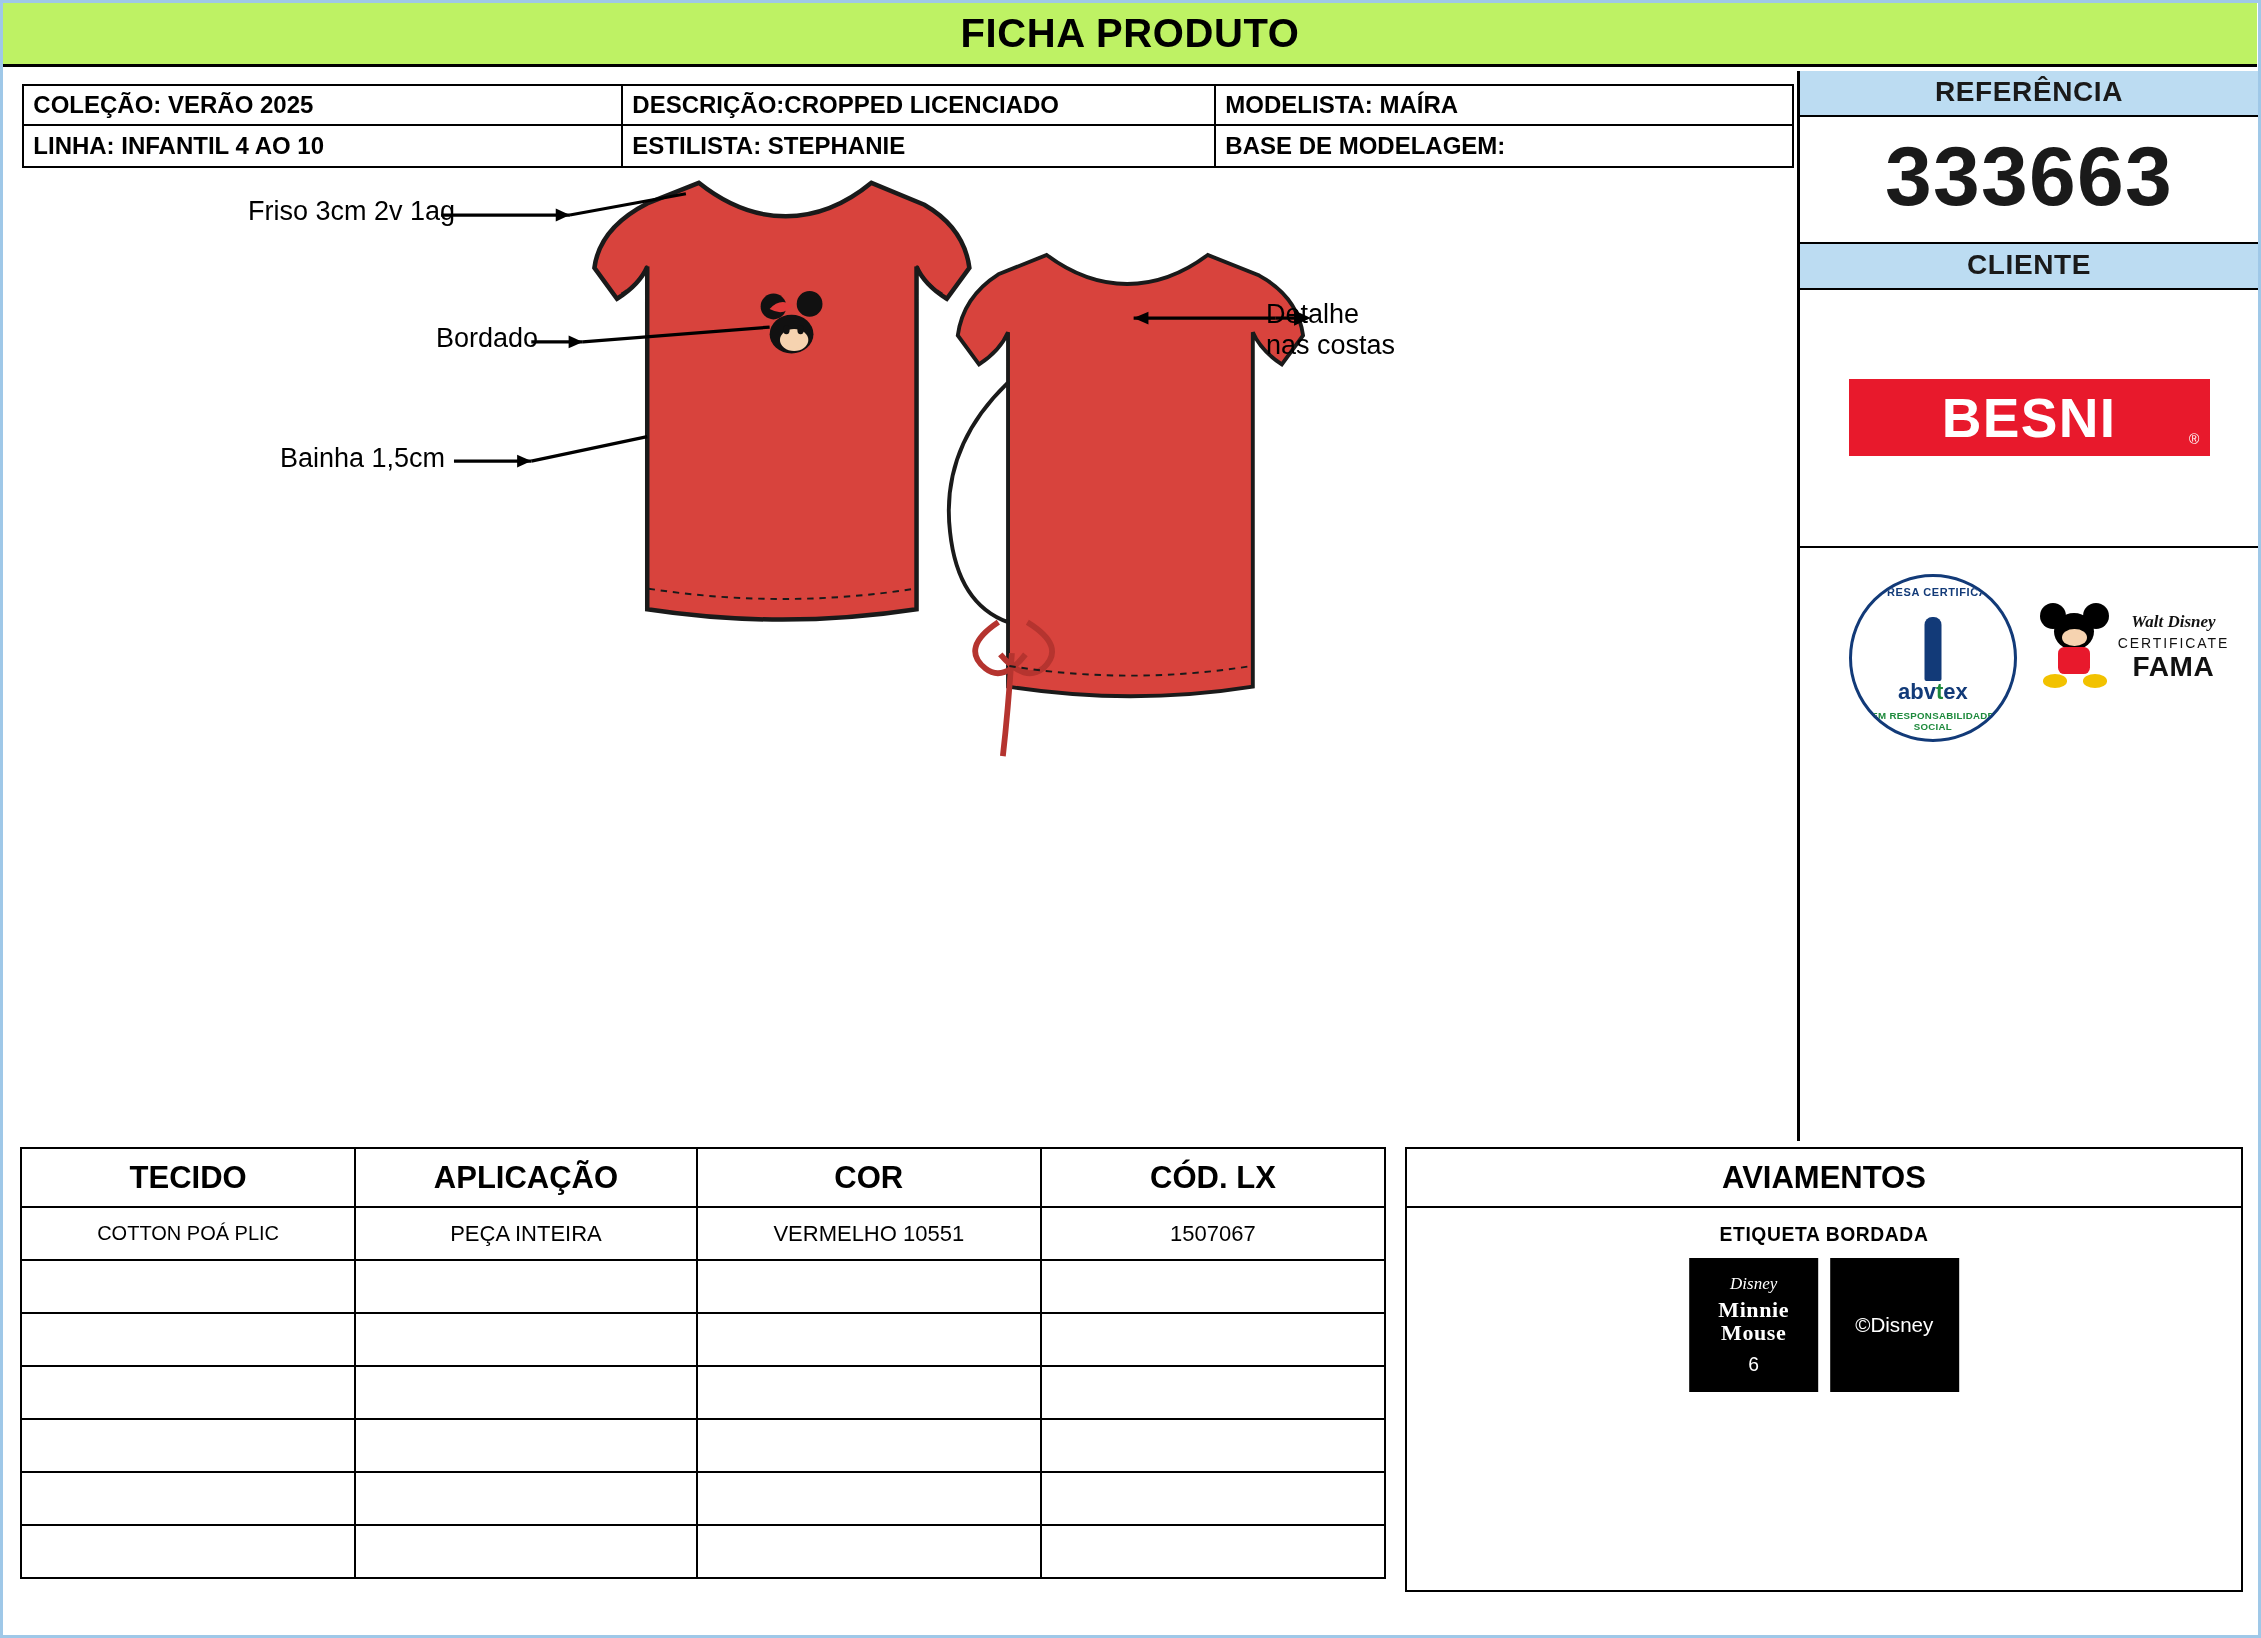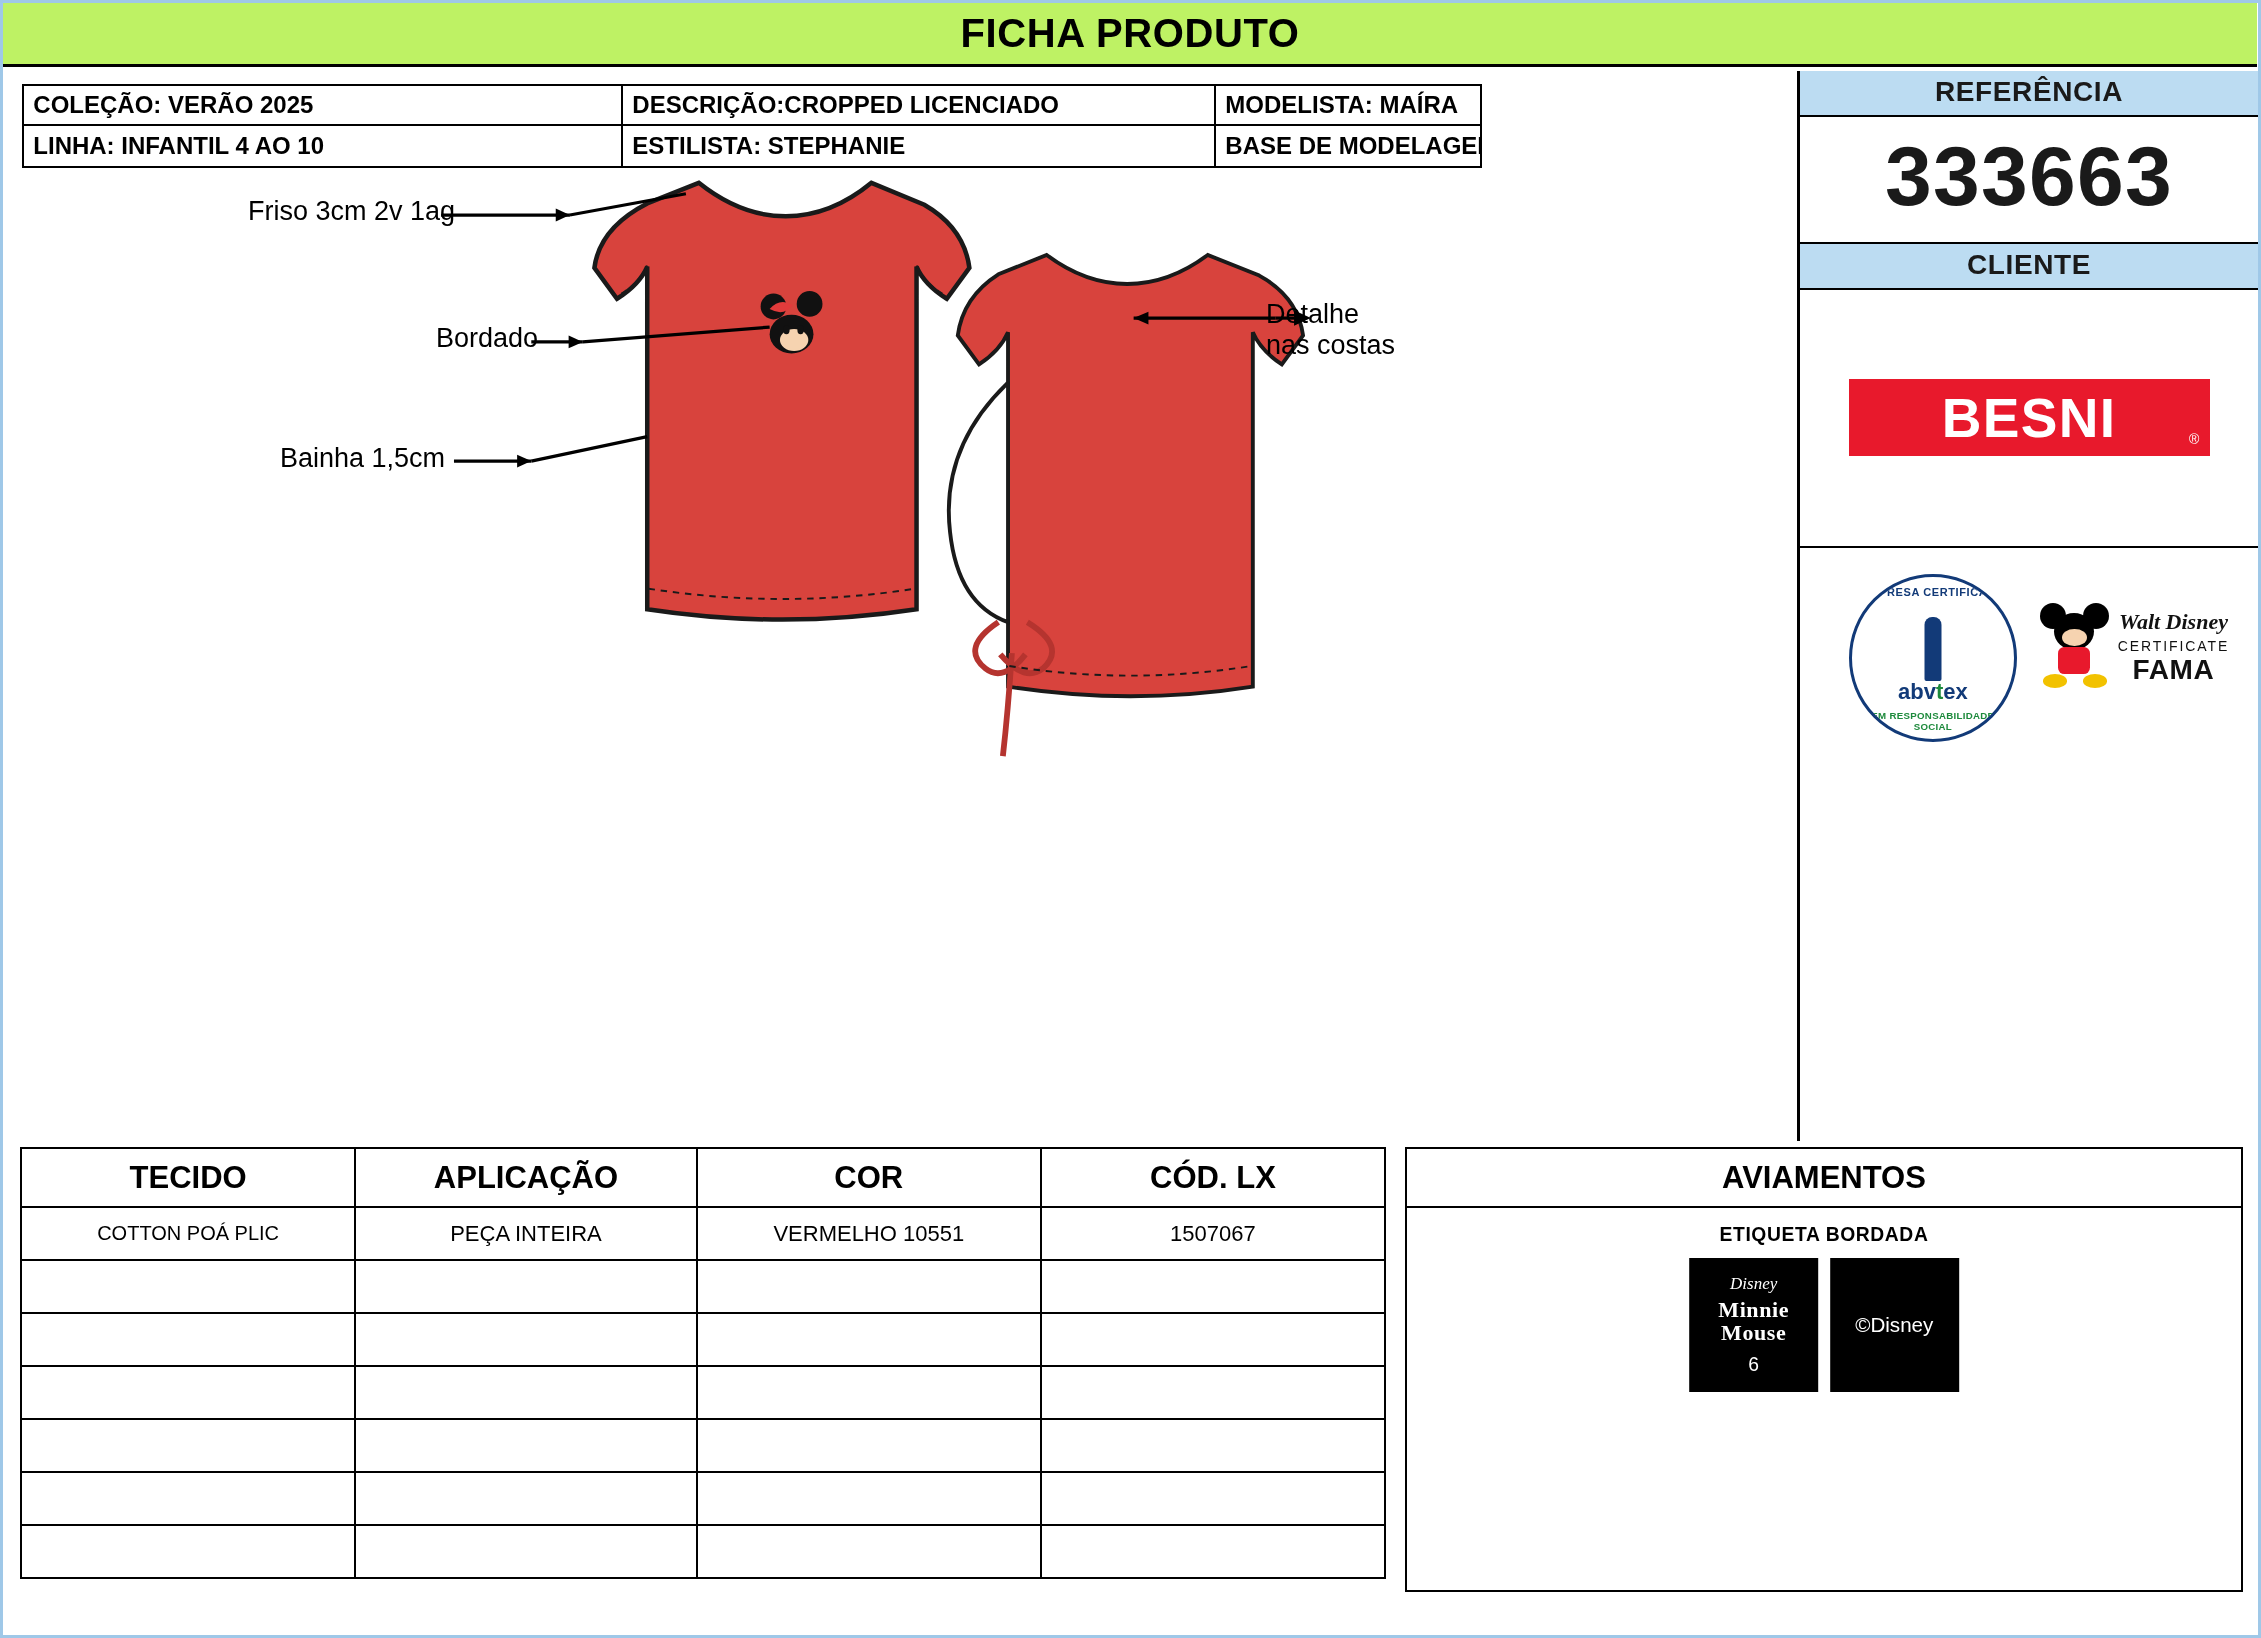--- a/index.html
+++ b/index.html
@@ -32,21 +32,21 @@
     font-size: 40px;
     font-weight: bold;
     letter-spacing: 0.6px;
     color: #000;
   }
 
   
   .info-table {
     position: absolute;
     left: 19.3px; top: 81px;
-    width: 1460px;
+    width: 1772px;
     height: 84px;
     border: 2.6px solid #000;
   }
   .info-row {
     display: flex;
     height: 50%;
     width: 100%;
   }
   .info-row:first-child { border-bottom: 2.6px solid #000; }
   .info-cell {
@@ -200,21 +200,21 @@
     position: absolute; top: 75px;
     width: 24.5px; height: 14px;
     background: #f2c200; border-radius: 50%;
   }
   .mickey .shoe-l { left: 6.4px; }
   .mickey .shoe-r { right: 5.2px; }
   .fama-text { text-align: center; }
   .fama-text .wd {
     font-family: "Liberation Serif", serif;
     font-style: italic;
-    font-size: 22px;
+    font-size: 17px;
     font-weight: bold;
     color: #111;
   }
   .fama-text .cert {
     font-size: 14px;
     letter-spacing: 1.9px;
     color: #111;
     margin-top: 2.6px;
   }
   .fama-text .fama {

